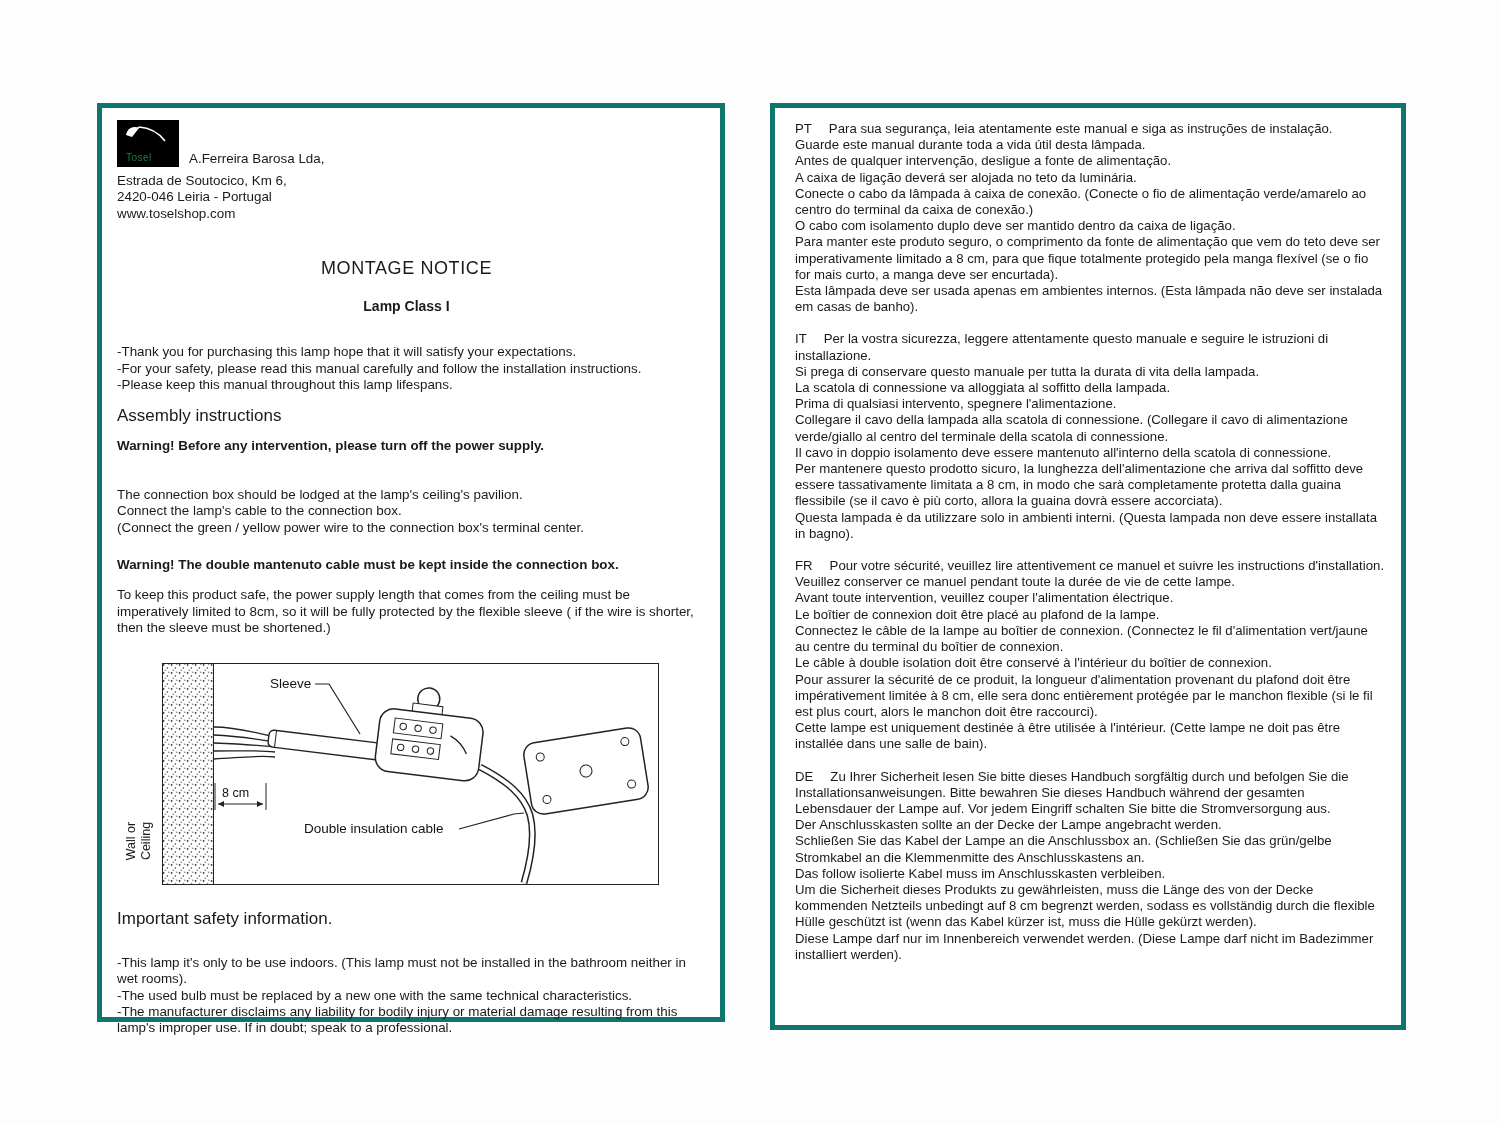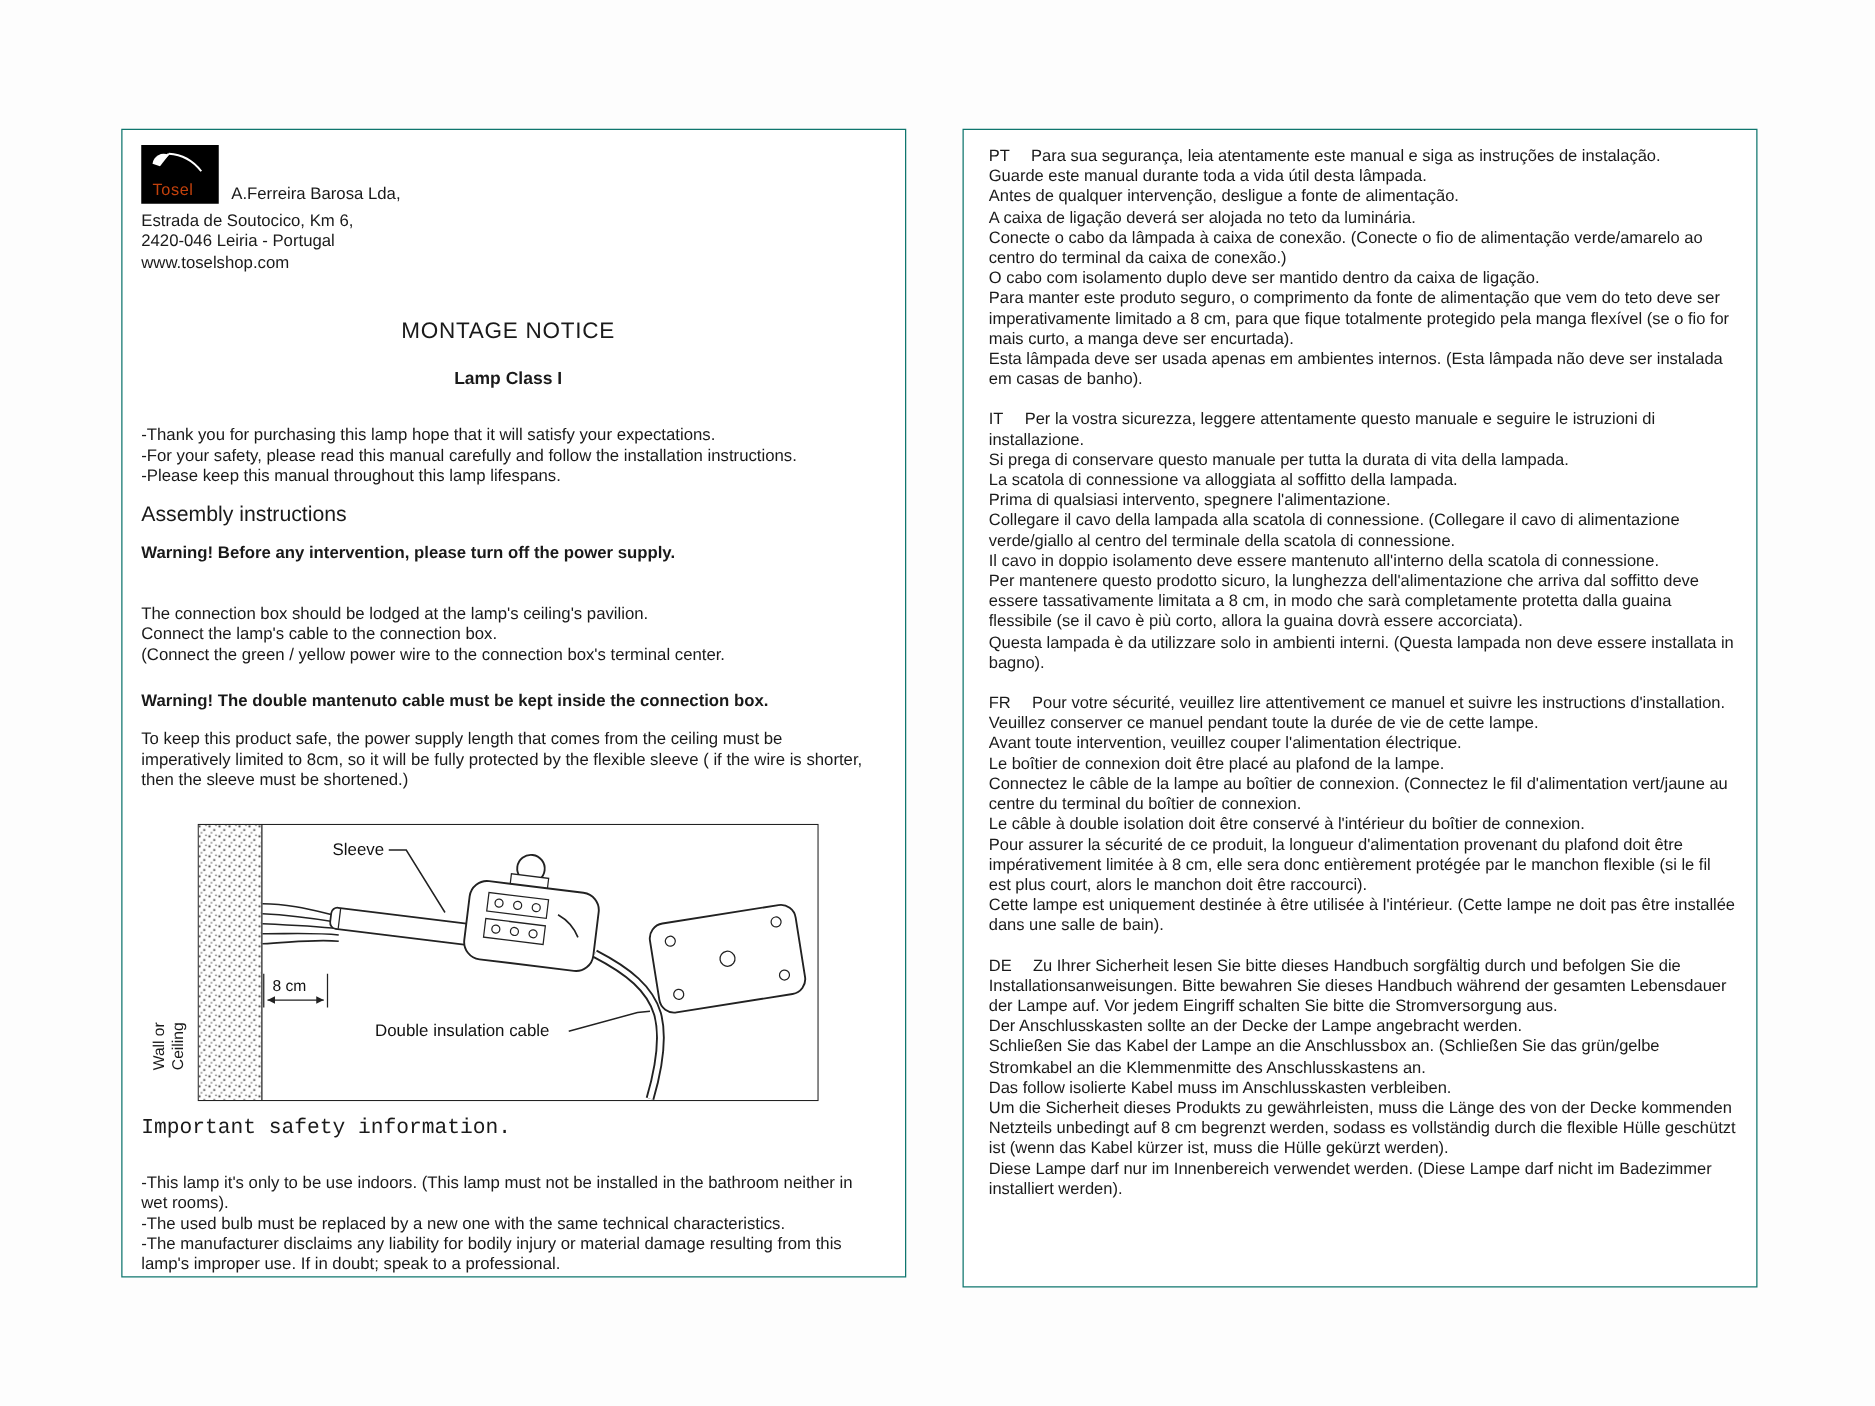--- a/index.html
+++ b/index.html
@@ -7,32 +7,32 @@
   body {
     background: #fdfdfd;
     font-family: "Liberation Sans", sans-serif;
     color: #1a1a1a;
     position: relative;
     overflow: hidden;
   }
   .panel {
     position: absolute;
     background: #ffffff;
-    border: 1px solid #0f766e;
+    border: 5px solid #0f766e;
   }
   .left-panel  { left: 97px;  top: 103px; width: 628px; height: 919px; padding: 12px 24px 12px 15px; }
   .right-panel { left: 770px; top: 103px; width: 636px; height: 927px; padding: 13px 16px 12px 20px; }
 
   p.line { font-size: 13.4px; line-height: 16.4px; }
 
   
   .logo-row { display: flex; align-items: flex-end; gap: 10px; }
   .logo-box { width: 62px; height: 47px; background: #000; position: relative; flex: 0 0 auto; }
   .logo-lamp { position: absolute; left: 5px; top: 3px; width: 50px; height: 22px; }
-  .logo-text { position: absolute; left: 9px; bottom: 4px; color: #c2410c; font-size: 13px; letter-spacing: 0.5px; }
+  .logo-text { position: absolute; left: 9px; bottom: 4px; color: #15803d; font-size: 10px; letter-spacing: 0.5px; }
   .company { font-size: 13.4px; padding-bottom: 1px; }
   .address { margin-top: 6px; }
 
   .title    { margin-top: 36px; text-align: center; font-size: 18px; font-weight: 400; letter-spacing: 0.6px; }
   .subtitle { margin-top: 19px; text-align: center; font-size: 14px; font-weight: 700; }
   .intro    { margin-top: 30px; }
   .section-heading { text-align: left; font-size: 17px; font-weight: 400; }
   .assembly-heading { margin-top: 13px; }
   .warning  { font-size: 13.4px; line-height: 16.4px; font-weight: 700; }
   .warning-1 { margin-top: 12px; }
@@ -42,21 +42,21 @@
 
   .diagram-row { position: relative; margin-top: 26px; margin-left: 45px; width: 497px; height: 222px; }
   .diagram-box { position: absolute; left: 0; top: 0; width: 497px; height: 222px; }
   .wall-label {
     position: absolute; left: -60px; bottom: 28px; width: 76px; height: 32px;
     transform: rotate(-90deg); text-align: center;
     font-size: 12.5px; line-height: 15px;
   }
   svg text { font-family: "Liberation Sans", sans-serif; fill: #111; }
 
-  .safety-heading { margin-top: 12px; font-family: Liberation Mono, monospace; }
+  .safety-heading { margin-top: 24px; }
   .safety { margin-top: 26px; max-width: 580px; }
 
   
   .lang-section { margin-bottom: 16px; }
   .right-panel p.line { font-size: 13.2px; line-height: 16.2px; }
   .lang-code { display: inline-block; margin-right: 17px; }
 </style>
 </head>
 <body>
 

